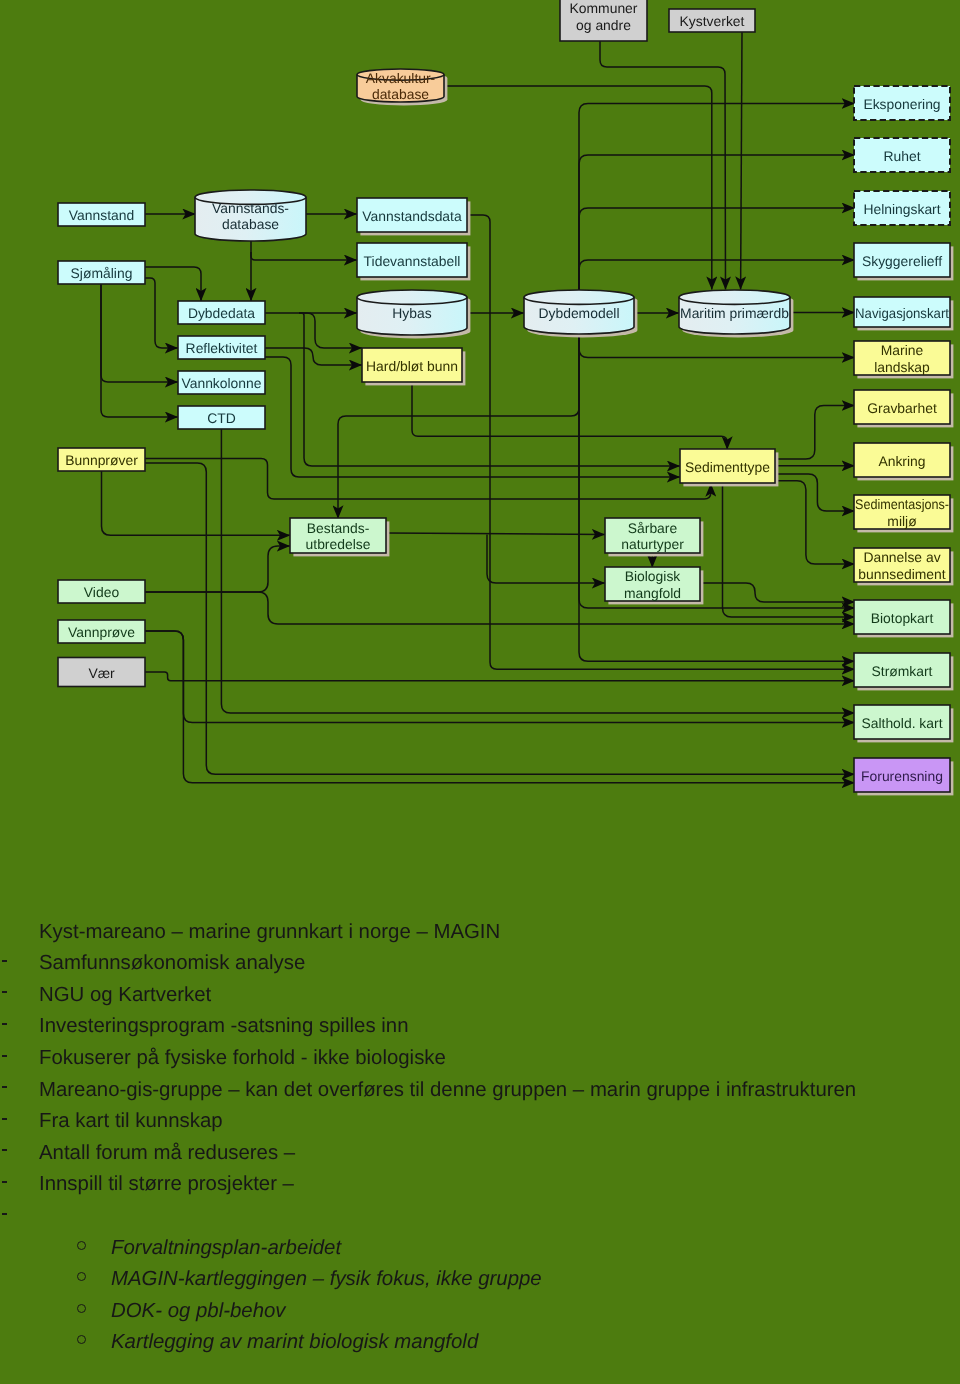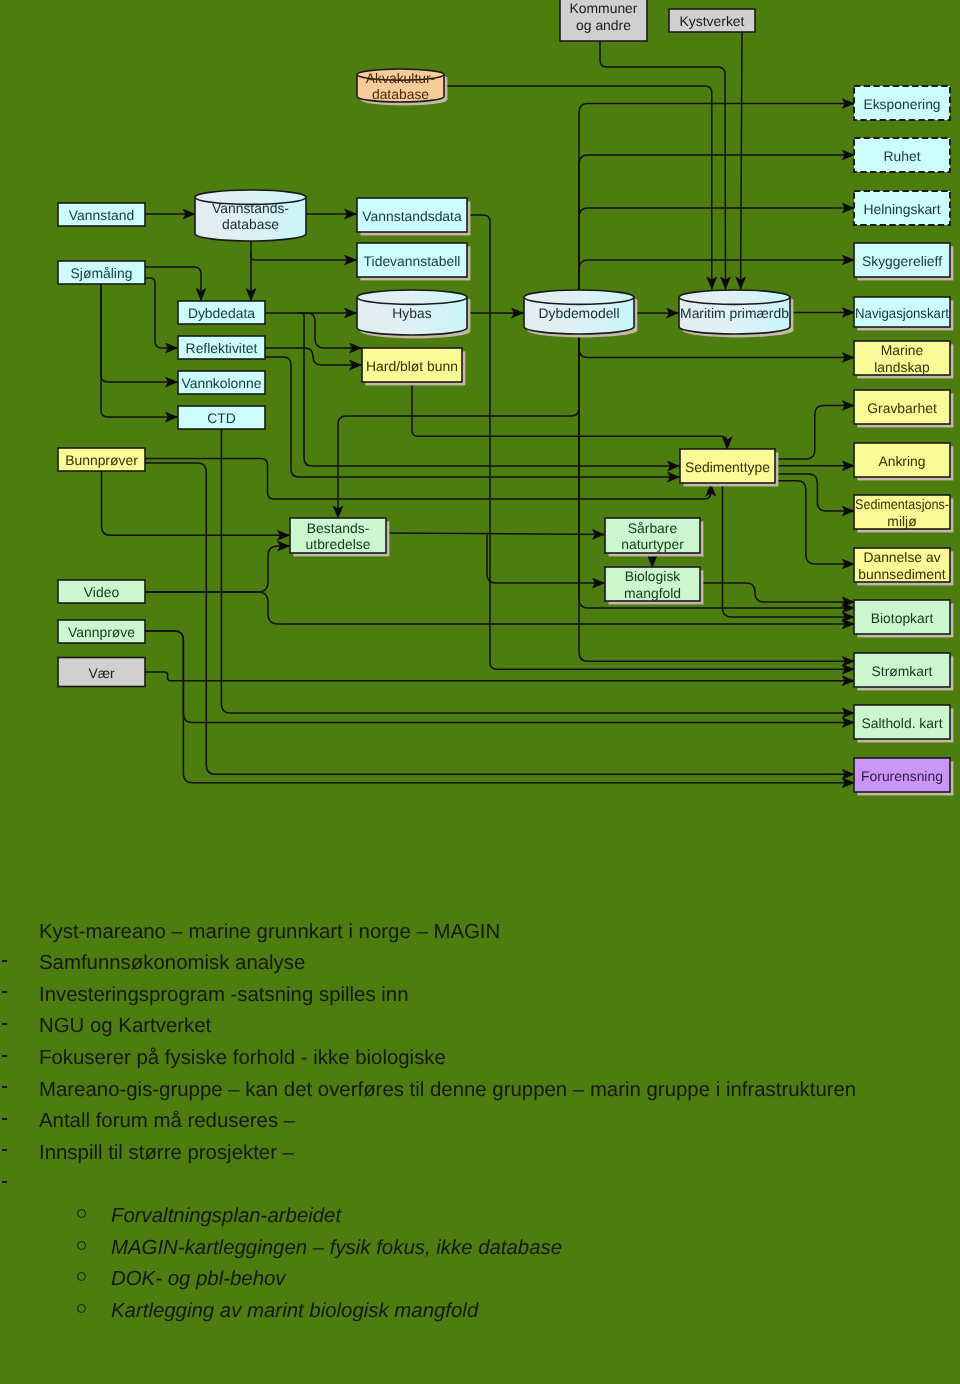--- a/index.html
+++ b/index.html
@@ -273,52 +273,56 @@
   <div id="textblock">
       <div class="trow">
         <span class="ttxt">Kyst-mareano – marine grunnkart i norge – MAGIN</span>
       </div>
       <div class="trow">
         <span class="tbul">-</span>
         <span class="ttxt">Samfunnsøkonomisk analyse</span>
       </div>
       <div class="trow">
         <span class="tbul">-</span>
+        <span class="ttxt">NGU og Kartverket</span>
+      </div>
+      <div class="trow">
+        <span class="tbul">-</span>
         <span class="ttxt">Investeringsprogram -satsning spilles inn</span>
       </div>
       <div class="trow">
         <span class="tbul">-</span>
-        <span class="ttxt">NGU og Kartverket</span>
-      </div>
-      <div class="trow">
-        <span class="tbul">-</span>
         <span class="ttxt">Fokuserer på fysiske forhold - ikke biologiske</span>
       </div>
       <div class="trow">
         <span class="tbul">-</span>
         <span class="ttxt">Mareano-gis-gruppe – kan det overføres til denne gruppen – marin gruppe i infrastrukturen</span>
+      </div>
+      <div class="trow">
+        <span class="tbul">-</span>
+        <span class="ttxt">Fra kart til kunnskap</span>
       </div>
       <div class="trow">
         <span class="tbul">-</span>
         <span class="ttxt">Antall forum må reduseres –</span>
       </div>
       <div class="trow">
         <span class="tbul">-</span>
         <span class="ttxt">Innspill til større prosjekter –</span>
       </div>
       <div class="trow">
         <span class="tbul">-</span>
       </div>
       <div class="trow sub">
         <span class="tbul">o</span>
         <span class="ttxt">Forvaltningsplan-arbeidet</span>
       </div>
       <div class="trow sub">
         <span class="tbul">o</span>
-        <span class="ttxt">MAGIN-kartleggingen – fysik fokus, ikke database</span>
+        <span class="ttxt">MAGIN-kartleggingen – fysik fokus, ikke gruppe</span>
       </div>
       <div class="trow sub">
         <span class="tbul">o</span>
         <span class="ttxt">DOK- og pbl-behov</span>
       </div>
       <div class="trow sub">
         <span class="tbul">o</span>
         <span class="ttxt">Kartlegging av marint biologisk mangfold</span>
       </div>
     </div>

